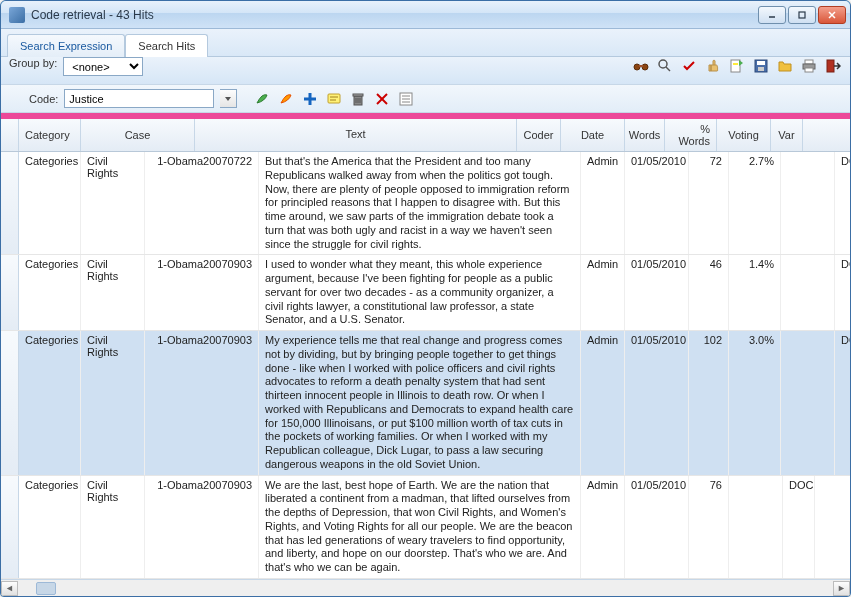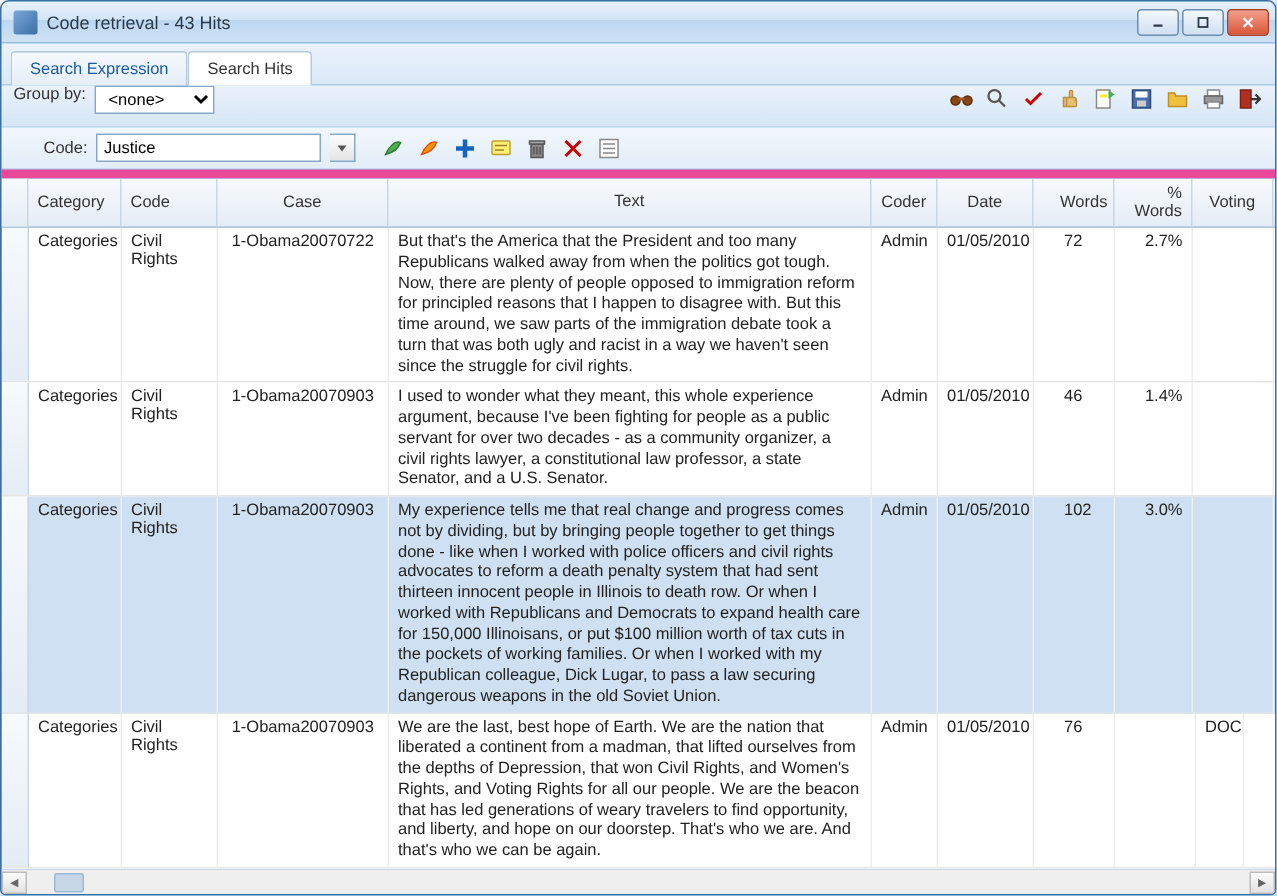--- a/index.html
+++ b/index.html
@@ -27,25 +27,25 @@
   .grid-wrap { flex:1; overflow:hidden; display:flex; flex-direction:column; border-top:6px solid #ec4899;}
   .grid-head { display:flex; background: linear-gradient(to bottom,#f7fafd,#e4ecf5); border-bottom:1px solid #b8c8d8; }
   .gh { border-right:1px solid #c7d7e7; padding:4px 6px; color:#333; font-weight:normal; display:flex; align-items:center; }
   .grid-body { flex:1; overflow:auto; background:#fff;}
   .row { display:flex; border-bottom:1px solid #e6e6e6; }
   .row.sel { background:#cfe0f2; }
   .cell { border-right:1px solid #eee; padding:3px 6px; color:#222; overflow:hidden;}
   .c-handle { width:18px; min-width:18px; background:linear-gradient(to bottom,#f7fafd,#e4ecf5); border-right:1px solid #c7d7e7;}
   .c-category { width:62px; min-width:62px; }
   .c-code { width:64px; min-width:64px; }
-  .c-case { width:114px; min-width:114px; text-align:center;}
+  .c-case { width:114px; min-width:114px; text-align:right;}
   .c-text { width:322px; min-width:322px; line-height:1.25; }
   .c-coder { width:44px; min-width:44px; text-align:center;}
   .c-date { width:64px; min-width:64px; text-align:center;}
-  .c-words { width:40px; min-width:40px; text-align:left;margin-left:14px;}
+  .c-words { width:40px; min-width:40px; text-align:right;}
   .c-pct { width:52px; min-width:52px; text-align:right;}
   .c-comment { width:54px; min-width:54px; }
   .c-var { width:32px; min-width:32px; }
   .hscroll { height:17px; background:#efefef; border-top:1px solid #c7d7e7; display:flex; align-items:center;}
   .hscroll .thumb { height:13px; width:20px; margin-left:18px; background:#c7d7e7; border:1px solid #9db9d7; border-radius:2px;}
   .hscroll .arrow { width:17px; height:15px; background:linear-gradient(to bottom,#fdfdfd,#e1e1e1); border:1px solid #bcbcbc; display:flex;align-items:center;justify-content:center; color:#666; font-size:9px;}
   .gh.c-text, .gh.c-case, .gh.c-coder, .gh.c-date, .gh.c-words, .gh.c-pct, .gh.c-comment, .gh.c-var { justify-content:center;}
 </style>
 </head>
 <body>
@@ -196,21 +196,20 @@
           <line x1="4" y1="8" x2="12" y2="8" stroke="#888"></line>
           <line x1="4" y1="11" x2="12" y2="11" stroke="#888"></line>
         </svg>
       </div>
   </div>
 
   <div class="grid-wrap">
     <div class="grid-head">
       <div class="gh c-handle"></div>
       <div class="gh c-category">Category</div>
-      <div class="gh c-code">Code</div>
       <div class="gh c-case">Case</div>
       <div class="gh c-text">Text</div>
       <div class="gh c-coder">Coder</div>
       <div class="gh c-date">Date</div>
       <div class="gh c-words">Words</div>
       <div class="gh c-pct">% Words</div>
       <div class="gh c-comment">Voting</div>
       <div class="gh c-var">Var</div>
     </div>
     <div class="grid-body" id="grid-body">

